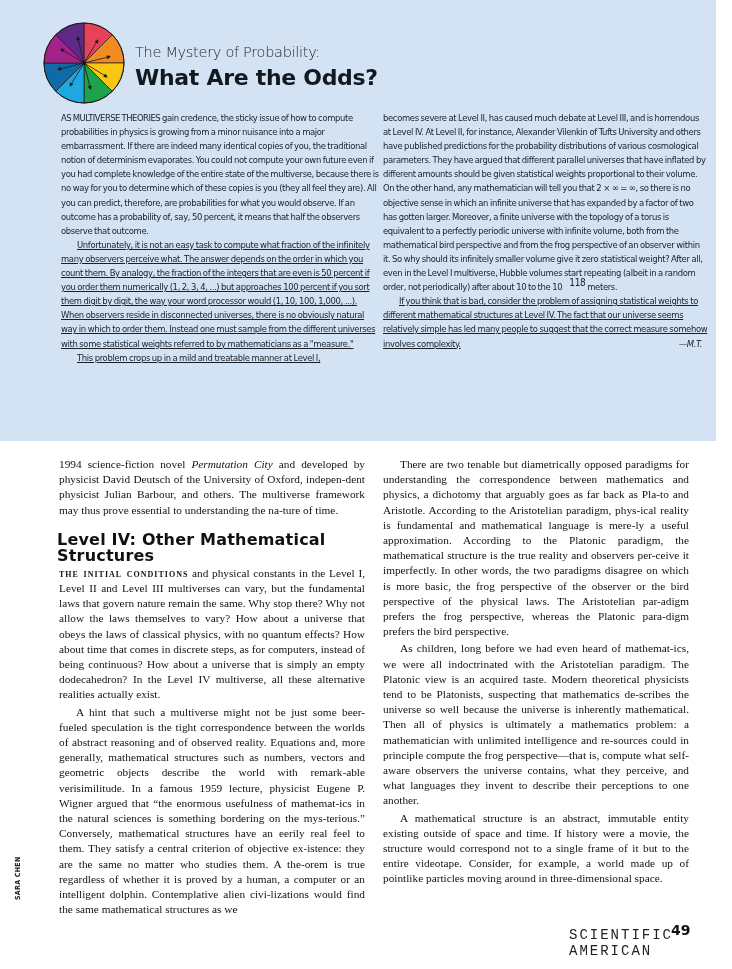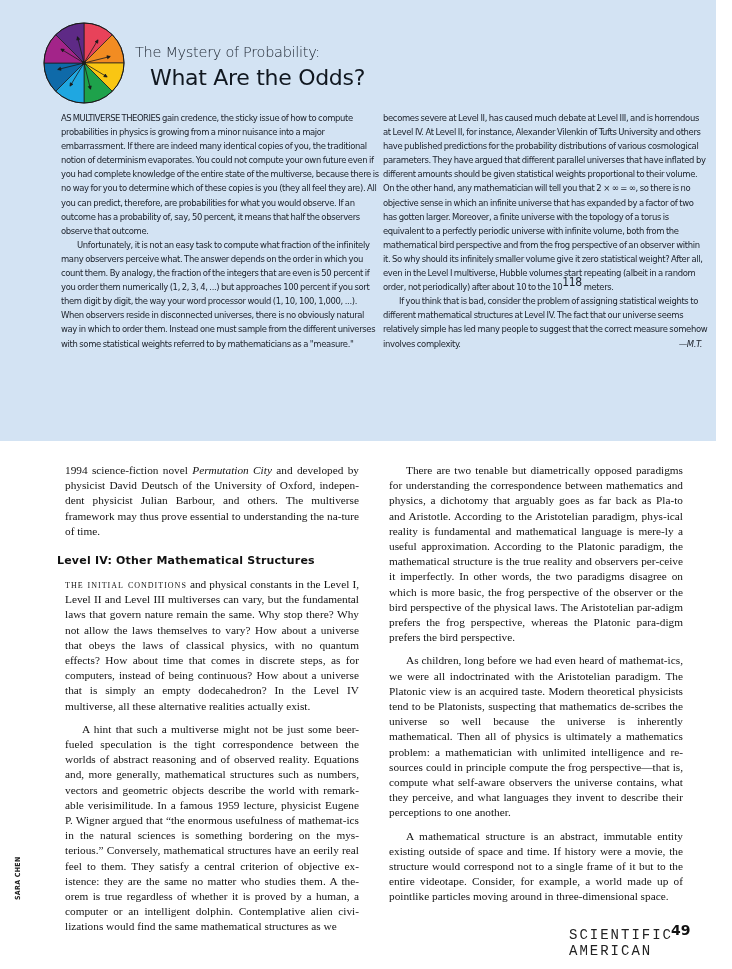--- a/index.html
+++ b/index.html
@@ -10,56 +10,57 @@
       position: absolute; left: 0; top: 0; width: 716px; height: 441px;
       background: #d3e3f3;
     }
     .wheel { position: absolute; left: 43px; top: 22px; width: 82px; height: 82px; }
     .box-kicker {
       position: absolute; left: 135px; top: 44px;
       font-family: "DejaVu Sans", sans-serif; font-size: 14.5px; color: #1d2530;
       letter-spacing: -0.3px; font-weight: 300;
     }
     .box-title {
-      position: absolute; left: 150px; top: 65px;
+      position: absolute; left: 135px; top: 65px;
       font-family: "DejaVu Sans", sans-serif; font-size: 22px; color: #111820;
       letter-spacing: -0.3px;
+      font-weight: bold;
     }
     .box-col {
       position: absolute; top: 111px; width: 318px;
       font-family: "DejaVu Sans Condensed", "DejaVu Sans", sans-serif;
       font-size: 9.4px; line-height: 14.1px; color: #1a1f28;
       letter-spacing: -0.35px; word-spacing: -0.5px;
       text-align: left;
     }
     .box-col.left { left: 61px; }
     .box-col.right { left: 383px; width: 325px; }
     .box-col p { margin: 0; }
-    .box-col p.indent { text-indent: 16px; }
+    .box-col p.indent { text-indent: 16px; text-decoration: underline; }
     .box-col .lead-caps { letter-spacing: -0.5px; }
     .signature { float: right; font-style: italic; padding-right: 6px; text-align: center; }
-    sup { font-size: 12px; line-height: 0; vertical-align: 4px; }
+    sup { font-size: 10px; line-height: 0; vertical-align: 4px; margin-left: 7px; }
 
     .body-col {
       position: absolute; top: 455px;
       font-family: "Liberation Serif", serif;
       font-size: 11.3px; line-height: 15.2px; color: #121212;
       text-align: justify; hyphens: manual;
     }
     .body-col.left { left: 57px; width: 310px; }
     .body-col.right { left: 381px; width: 310px; }
-    .body-col p { margin: 8px; }
+    .body-col p { margin: 2px; }
     .body-col p.indent { text-indent: 17px; }
     .section-heading {
       font-family: "DejaVu Sans", sans-serif; font-weight: bold;
-      font-size: 11px; line-height: 16px; color: #111;
+      font-size: 16px; line-height: 16px; color: #111;
       margin-top: 14px; margin-bottom: 2px; letter-spacing: 0.2px;
       text-align: left;
     }
-    .smallcaps { font-variant: small-caps; letter-spacing: 1px; text-transform: lowercase; }
+    .smallcaps { font-variant: small-caps; letter-spacing: 1px; text-transform: lowercase; font-weight: bold; }
     .smallcaps::first-letter { }
 
     .photo-credit {
       position: absolute; left: 14px; top: 900px;
       transform: rotate(-90deg); transform-origin: left top;
       font-family: "DejaVu Sans Condensed", "DejaVu Sans", sans-serif;
       font-size: 7px; font-weight: bold; letter-spacing: 0.3px; color: #222;
     }
     .footer-url {
       position: absolute; left: 58px; top: 982px;
@@ -109,20 +110,21 @@
       </g>
     <circle cx="0" cy="0" r="40" fill="none" stroke="#1a1a1a" stroke-width="1"></circle>
     <circle cx="0" cy="0" r="2" fill="#1a1a1a"></circle>
   </svg>
   <div class="box-kicker">The Mystery of Probability:</div>
   <div class="box-title">What Are the Odds?</div>
 
   <div class="box-col left">
     <p><span class="lead-caps">AS MULTIVERSE THEORIES</span><span> gain credence, the sticky issue of how to compute probabilities in physics is growing from a minor nuisance into a major embarrassment. If there are indeed many identical copies of you, the traditional notion of determinism evaporates. You could not compute your own future even if you had complete knowledge of the entire state of the multiverse, because there is no way for you to determine which of these copies is you (they all feel they are). All you can predict, therefore, are probabilities for what you would observe. If an outcome has a probability of, say, 50 percent, it means that half the observers observe that outcome.</span></p>
     <p class="indent">Unfortunately, it is not an easy task to compute what fraction of the infinitely many observers perceive what. The answer depends on the order in which you count them. By analogy, the fraction of the integers that are even is 50 percent if you order them numerically (1, 2, 3, 4, ...) but approaches 100 percent if you sort them digit by digit, the way your word processor would (1, 10, 100, 1,000, ...). When observers reside in disconnected universes, there is no obviously natural way in which to order them. Instead one must sample from the different universes with some statistical weights referred to by mathematicians as a "measure."</p>
+    <p class="indent">This problem crops up in a mild and treatable manner at Level I,</p>
   </div>
 
   <div class="box-col right">
     <p><span>becomes severe at Level II, has caused much debate at Level III, and is horrendous at Level IV. At Level II, for instance, Alexander Vilenkin of Tufts University and others have published predictions for the probability distributions of various cosmological parameters. They have argued that different parallel universes that have inflated by different amounts should be given statistical weights proportional to their volume. On the other hand, any mathematician will tell you that 2 × ∞ = ∞, so there is no objective sense in which an infinite universe that has expanded by a factor of two has gotten larger. Moreover, a finite universe with the topology of a torus is equivalent to a perfectly periodic universe with infinite volume, both from the mathematical bird perspective and from the frog perspective of an observer within it. So why should its infinitely smaller volume give it zero statistical weight? After all, even in the Level I multiverse, Hubble volumes start repeating (albeit in a random order, not periodically) after about 10 to the 10</span><sup>118</sup><span> meters.</span></p>
     <p class="indent"><span>If you think that is bad, consider the problem of assigning statistical weights to different mathematical structures at Level IV. The fact that our universe seems relatively simple has led many people to suggest that the correct measure somehow involves complexity.</span><span class="signature">—M.T.</span></p>
   </div>
 </div>
 
 <div class="body-col left">
   <p><span>1994 science-fiction novel </span><i>Permutation City</i><span> and developed by physicist David Deutsch of the University of Oxford, indepen-dent physicist Julian Barbour, and others. The multiverse framework may thus prove essential to understanding the na-ture of time.</span></p>

